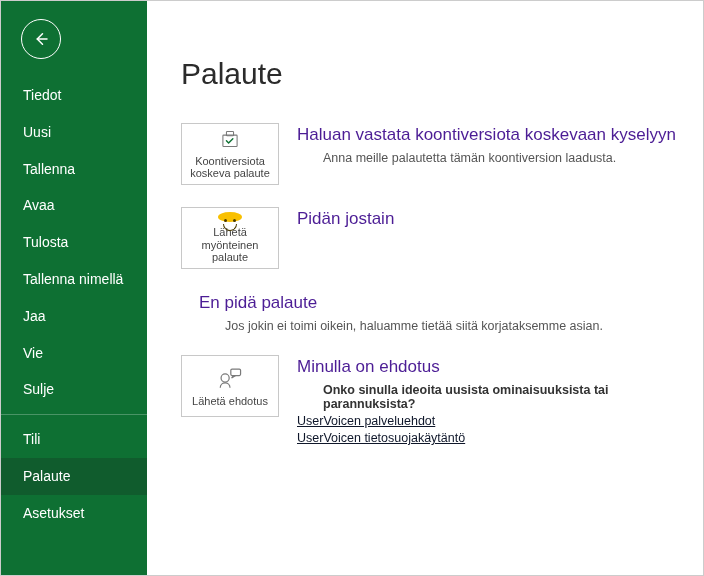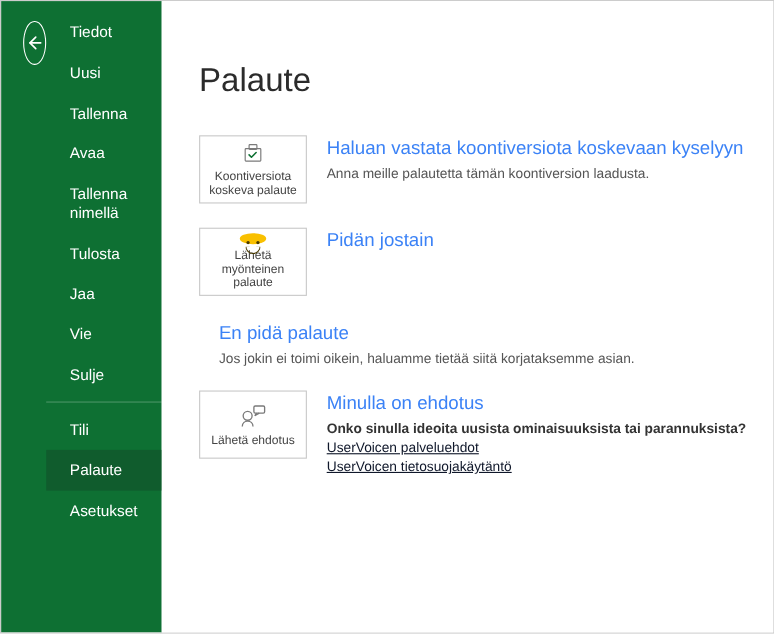--- a/index.html
+++ b/index.html
@@ -15,21 +15,21 @@
   .app {
     display: flex;
     width: 100%;
     height: 100%;
   }
   .sidebar {
     width: 146px;
     background: #0e7033;
     color: #fff;
     display: flex;
-    flex-direction: row;
+    flex-direction: column;
     flex-shrink: 0;
   }
   .back-btn {
     width: 40px;
     height: 40px;
     margin: 18px 0 8px 20px;
     border: 1.5px solid #fff;
     border-radius: 50%;
     display: flex;
     align-items: center;
@@ -97,27 +97,28 @@
     line-height: 1.15;
     color: #444;
   }
   .option-text {
     margin-left: 18px;
     padding-top: 2px;
     max-width: 420px;
   }
   .option-title {
     font-size: 17px;
-    color: #3b82f6;
+    color: #4c1d95;
     margin-bottom: 6px;
     font-weight: 400;
   }
   .option-desc {
     font-size: 12.5px;
     color: #555;
+    margin-left: 26px;
   }
   .option-desc.bold { font-weight: 600; color:#333; }
   .link {
     color: #0f172a;
     text-decoration: underline;
     font-size: 12.5px;
     display: block;
     margin-top: 3px;
     cursor: pointer;
   }
@@ -164,22 +165,22 @@
       <svg class="back-arrow" viewBox="0 0 24 24">
         <path d="M14 5l-7 7 7 7" stroke="#fff" stroke-width="2" fill="none" stroke-linecap="round" stroke-linejoin="round"></path>
         <line x1="7" y1="12" x2="20" y2="12" stroke="#fff" stroke-width="2" stroke-linecap="round"></line>
       </svg>
     </div>
     <div class="nav">
       <div class="nav-item">Tiedot</div>
       <div class="nav-item">Uusi</div>
       <div class="nav-item">Tallenna</div>
       <div class="nav-item">Avaa</div>
+      <div class="nav-item">Tulosta</div>
       <div class="nav-item">Tallenna nimellä</div>
-      <div class="nav-item">Tulosta</div>
       <div class="nav-item">Jaa</div>
       <div class="nav-item">Vie</div>
       <div class="nav-item">Sulje</div>
       <div class="nav-sep"></div>
       <div class="nav-item">Tili</div>
       <div class="nav-item selected">Palaute</div>
       <div class="nav-item">Asetukset</div>
     </div>
   </div>
 

